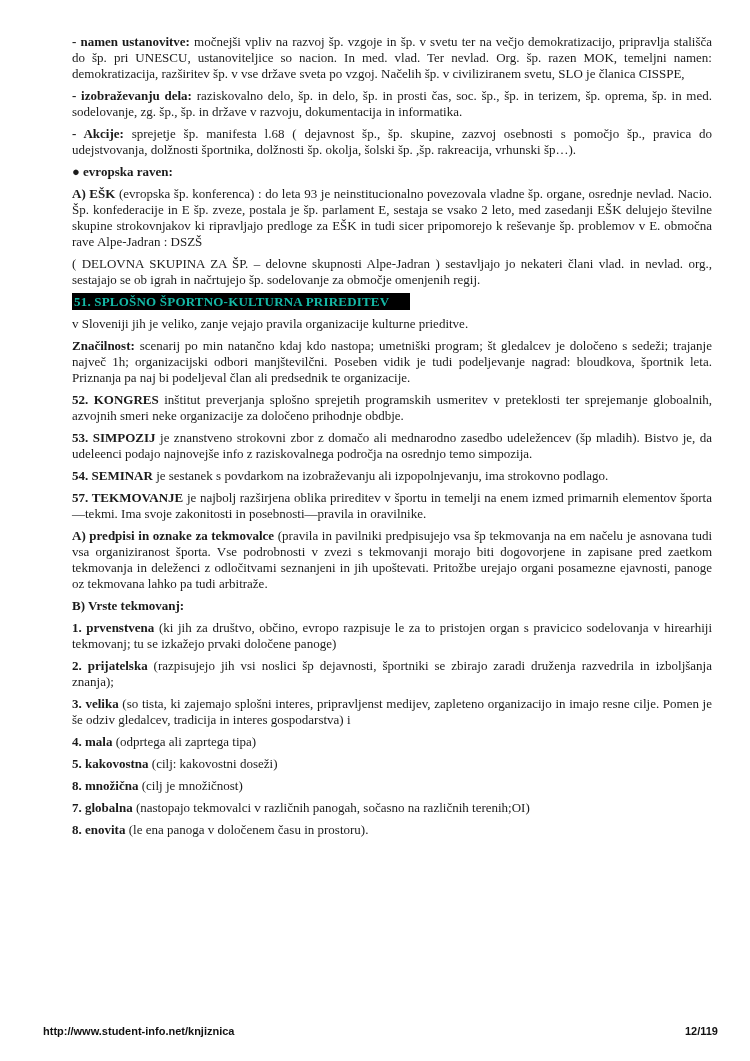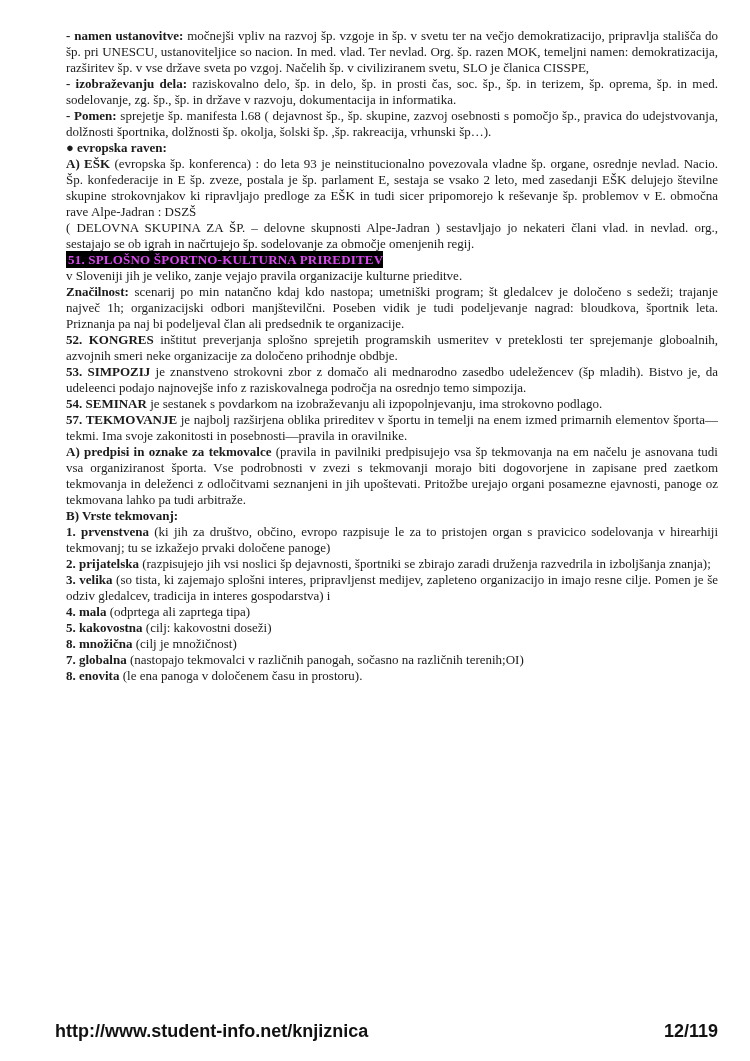--- a/index.html
+++ b/index.html
@@ -7,47 +7,47 @@
     position:relative;
     width:750px;height:1061px;
     background:#ffffff;
     overflow:hidden;
     font-family:"Liberation Serif", serif;
     font-size:13px;
     line-height:16px;
     color:#1b1b1b;
   }
   .content{position:absolute;left:66px;right:32px;top:28px;}
-  p.blk{margin:0;text-align:justify;}
+  p.blk{margin:6px;text-align:justify;}
   p.blk b{font-weight:700;}
   .gap-none{margin-top:0;}
   .gap-line{margin-top:14px;}
   .gap-lg{margin-top:26px;}
   .gap-xl{margin-top:32px;}
   .style-black-heading{text-align:left;}
   .style-black-heading b{
-    background:#000000;color:#d946ef;
-    padding:1px 0 1px 2px;
+    background:#000000;color:#14b8a6;
+    padding:1px 21px 1px 2px;
     letter-spacing:.2px;
   }
   .footer{
     position:absolute;left:43px;right:32px;bottom:22px;
     display:flex;justify-content:space-between;align-items:baseline;
     font-family:"Liberation Sans", sans-serif;
-    font-weight:700;font-size:18px;color:#111111;margin-left:12px;
+    font-weight:700;font-size:11px;color:#111111;
   }
 </style>
 </head>
 <body>
 
 <div class="page">
   <div class="content">
       <p class="blk style-para gap-none"><b>- namen ustanovitve:</b><span> močnejši vpliv na razvoj šp. vzgoje in šp. v svetu ter na večjo demokratizacijo, pripravlja stališča do šp. pri UNESCU, ustanoviteljice so nacion. In med. vlad. Ter nevlad. Org. šp. razen MOK, temeljni namen: demokratizacija, razširitev šp. v vse države sveta po vzgoj. Načelih šp. v civiliziranem svetu, SLO je članica CISSPE,</span></p>
       <p class="blk style-para gap-line"><b>- izobraževanju dela:</b><span> raziskovalno delo, šp. in delo, šp. in prosti čas, soc. šp., šp. in terizem, šp. oprema, šp. in med. sodelovanje, zg. šp., šp. in države v razvoju, dokumentacija in informatika.</span></p>
-      <p class="blk style-para gap-line"><b>- Pomen:</b><span> sprejetje šp. manifesta l.68 ( dejavnost šp., šp. skupine, zazvoj osebnosti s pomočjo šp., pravica do udejstvovanja, dolžnosti športnika, dolžnosti šp. okolja, šolski šp. ,šp. rakreacija, vrhunski šp…).</span></p>
+      <p class="blk style-para gap-line"><b>- Akcije:</b><span> sprejetje šp. manifesta l.68 ( dejavnost šp., šp. skupine, zazvoj osebnosti s pomočjo šp., pravica do udejstvovanja, dolžnosti športnika, dolžnosti šp. okolja, šolski šp. ,šp. rakreacija, vrhunski šp…).</span></p>
       <p class="blk style-para gap-line"><b>● evropska raven:</b></p>
       <p class="blk style-para gap-line"><b>A) EŠK</b><span> (evropska šp. konferenca) : do leta 93 je neinstitucionalno povezovala vladne šp. organe, osrednje nevlad. Nacio. Šp. konfederacije in E šp. zveze, postala je šp. parlament E, sestaja se vsako 2 leto, med zasedanji EŠK delujejo številne skupine strokovnjakov ki ripravljajo predloge za EŠK in tudi sicer pripomorejo k reševanje šp. problemov v E. območna rave Alpe-Jadran : DSZŠ</span></p>
       <p class="blk style-para gap-none"><span>( DELOVNA SKUPINA ZA ŠP. – delovne skupnosti Alpe-Jadran ) sestavljajo jo nekateri člani vlad. in nevlad. org., sestajajo se ob igrah in načrtujejo šp. sodelovanje za območje omenjenih regij.</span></p>
       <p class="blk style-black-heading gap-xl"><b>51. SPLOŠNO ŠPORTNO-KULTURNA PRIREDITEV</b></p>
       <p class="blk style-para gap-none"><span>v Sloveniji jih je veliko, zanje vejajo pravila organizacije kulturne prieditve.</span></p>
       <p class="blk style-para gap-line"><b>Značilnost:</b><span> scenarij po min natančno kdaj kdo nastopa; umetniški program; št gledalcev je določeno s sedeži; trajanje največ 1h; organizacijski odbori manjštevilčni. Poseben vidik je tudi podeljevanje nagrad: bloudkova, športnik leta. Priznanja pa naj bi podeljeval član ali predsednik te organizacije.</span></p>
       <p class="blk style-para gap-lg"><b>52. KONGRES</b><span> inštitut preverjanja splošno sprejetih programskih usmeritev v preteklosti ter sprejemanje globoalnih, azvojnih smeri neke organizacije za določeno prihodnje obdbje.</span></p>
       <p class="blk style-para gap-line"><b>53. SIMPOZIJ</b><span> je znanstveno strokovni zbor z domačo ali mednarodno zasedbo udeležencev (šp mladih). Bistvo je, da udeleenci podajo najnovejše info z raziskovalnega področja na osrednjo temo simpozija.</span></p>
       <p class="blk style-para gap-line"><b>54. SEMINAR</b><span> je sestanek s povdarkom na izobraževanju ali izpopolnjevanju, ima strokovno podlago.</span></p>
       <p class="blk style-para gap-lg"><b>57. TEKMOVANJE</b><span> je najbolj razširjena oblika prireditev v športu in temelji na enem izmed primarnih elementov športa—tekmi. Ima svoje zakonitosti in posebnosti—pravila in oravilnike.</span></p>

